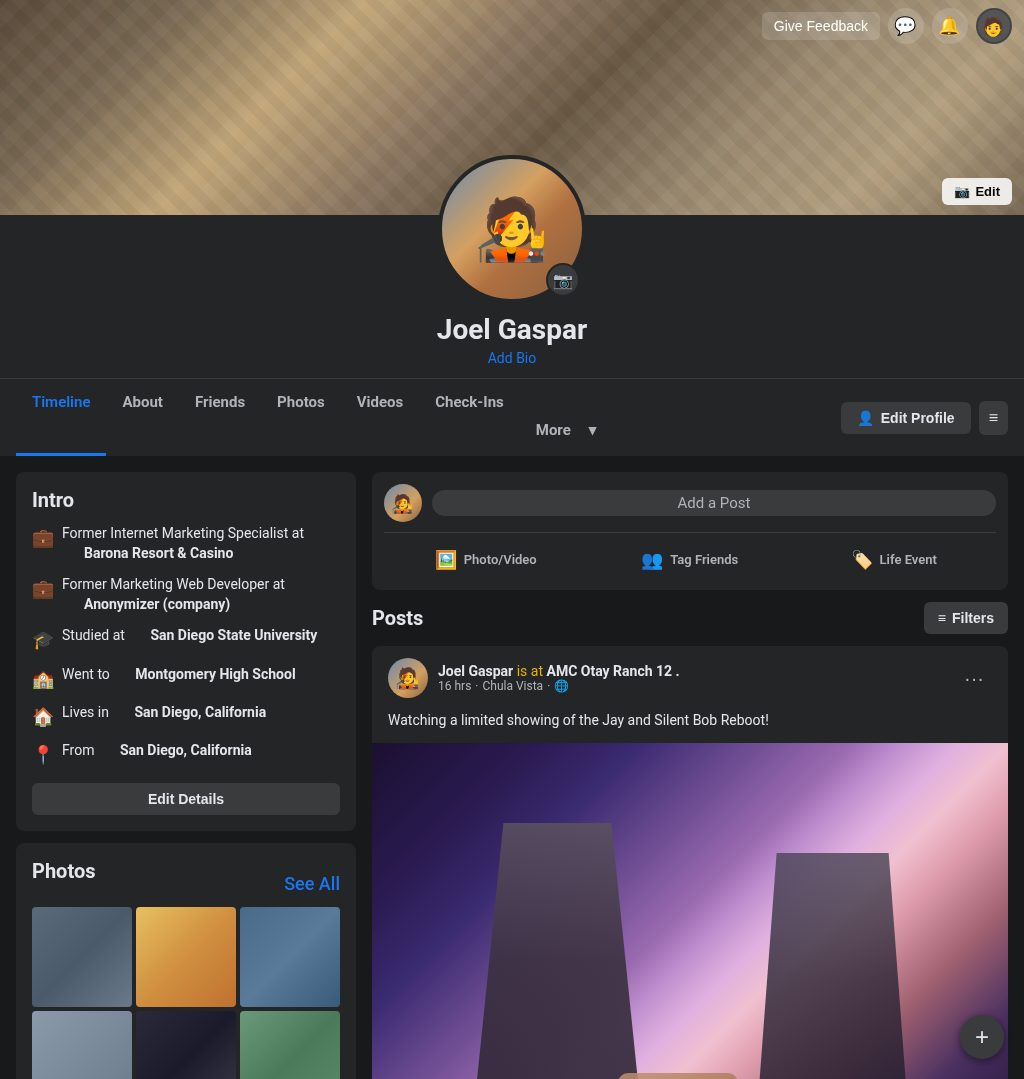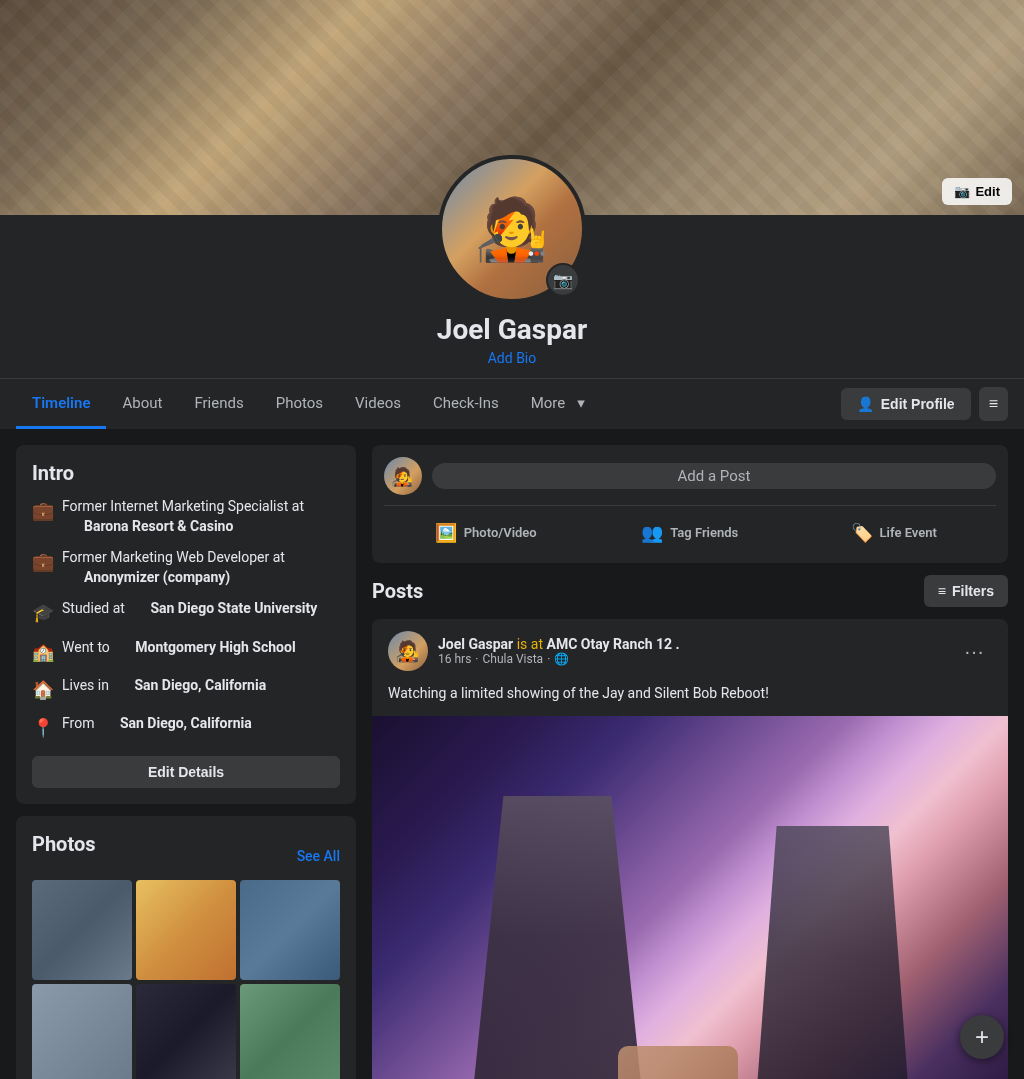--- a/index.html
+++ b/index.html
@@ -164,32 +164,32 @@
     }
     .nav-tabs {
       display: flex;
       flex: 1;
       gap: 0;
     }
     .nav-tab {
       padding: 14px 16px;
       cursor: pointer;
       font-size: 15px;
-      font-weight: 400;
+      font-weight: 700;
       color: #b0b3b8;
       border-bottom: 3px solid transparent;
       white-space: nowrap;
     }
     .nav-tab.active {
       color: #1877f2;
       border-bottom-color: #1877f2;
       font-weight: 600;
     }
     .more-tab {
-      display: flex; align-items: center; gap: 12px;
+      display: flex; align-items: center; gap: 18px; margin-top: 28px;
     }
     .nav-actions {
       display: flex; gap: 8px; align-items: center; padding: 8px 0;
     }
     .edit-profile-btn {
       background: #3a3b3c;
       color: #e4e6eb;
       border: none;
       border-radius: 6px;
       padding: 8px 16px;
@@ -272,21 +272,21 @@
 
     
     .photos-header {
       display: flex;
       justify-content: space-between;
       align-items: center;
       margin-bottom: 12px;
     }
     .see-all-link {
       color: #1877f2;
-      font-size: 14px;
+      font-size: 18px;
       cursor: pointer;
       font-weight: 500;
       margin-top: 12px;
     }
     .photos-grid {
       display: grid;
       grid-template-columns: repeat(3, 1fr);
       gap: 4px;
     }
     .photo-thumb {
@@ -489,20 +489,32 @@
       box-shadow: 0 2px 8px rgba(0,0,0,0.5);
       border: none;
     }
 
     .globe-icon { font-size: 12px; }
   </style>
 </head>
 <body>
 
 <div style="position: relative;">
+  <div class="top-nav">
+    <button class="give-feedback-btn">Give Feedback</button>
+    <button class="nav-icon-btn">
+      <span>💬</span>
+    </button>
+    <button class="nav-icon-btn">
+      <span>🔔</span>
+    </button>
+    <div class="nav-avatar">
+      <span>🧑</span>
+    </div>
+  </div>
 
   <div class="cover-photo">
     <div class="cover-texture"></div>
     <button class="cover-edit-btn">
       <span>📷</span>
       <span>Edit</span>
     </button>
   </div>
 
   <div class="profile-section">

